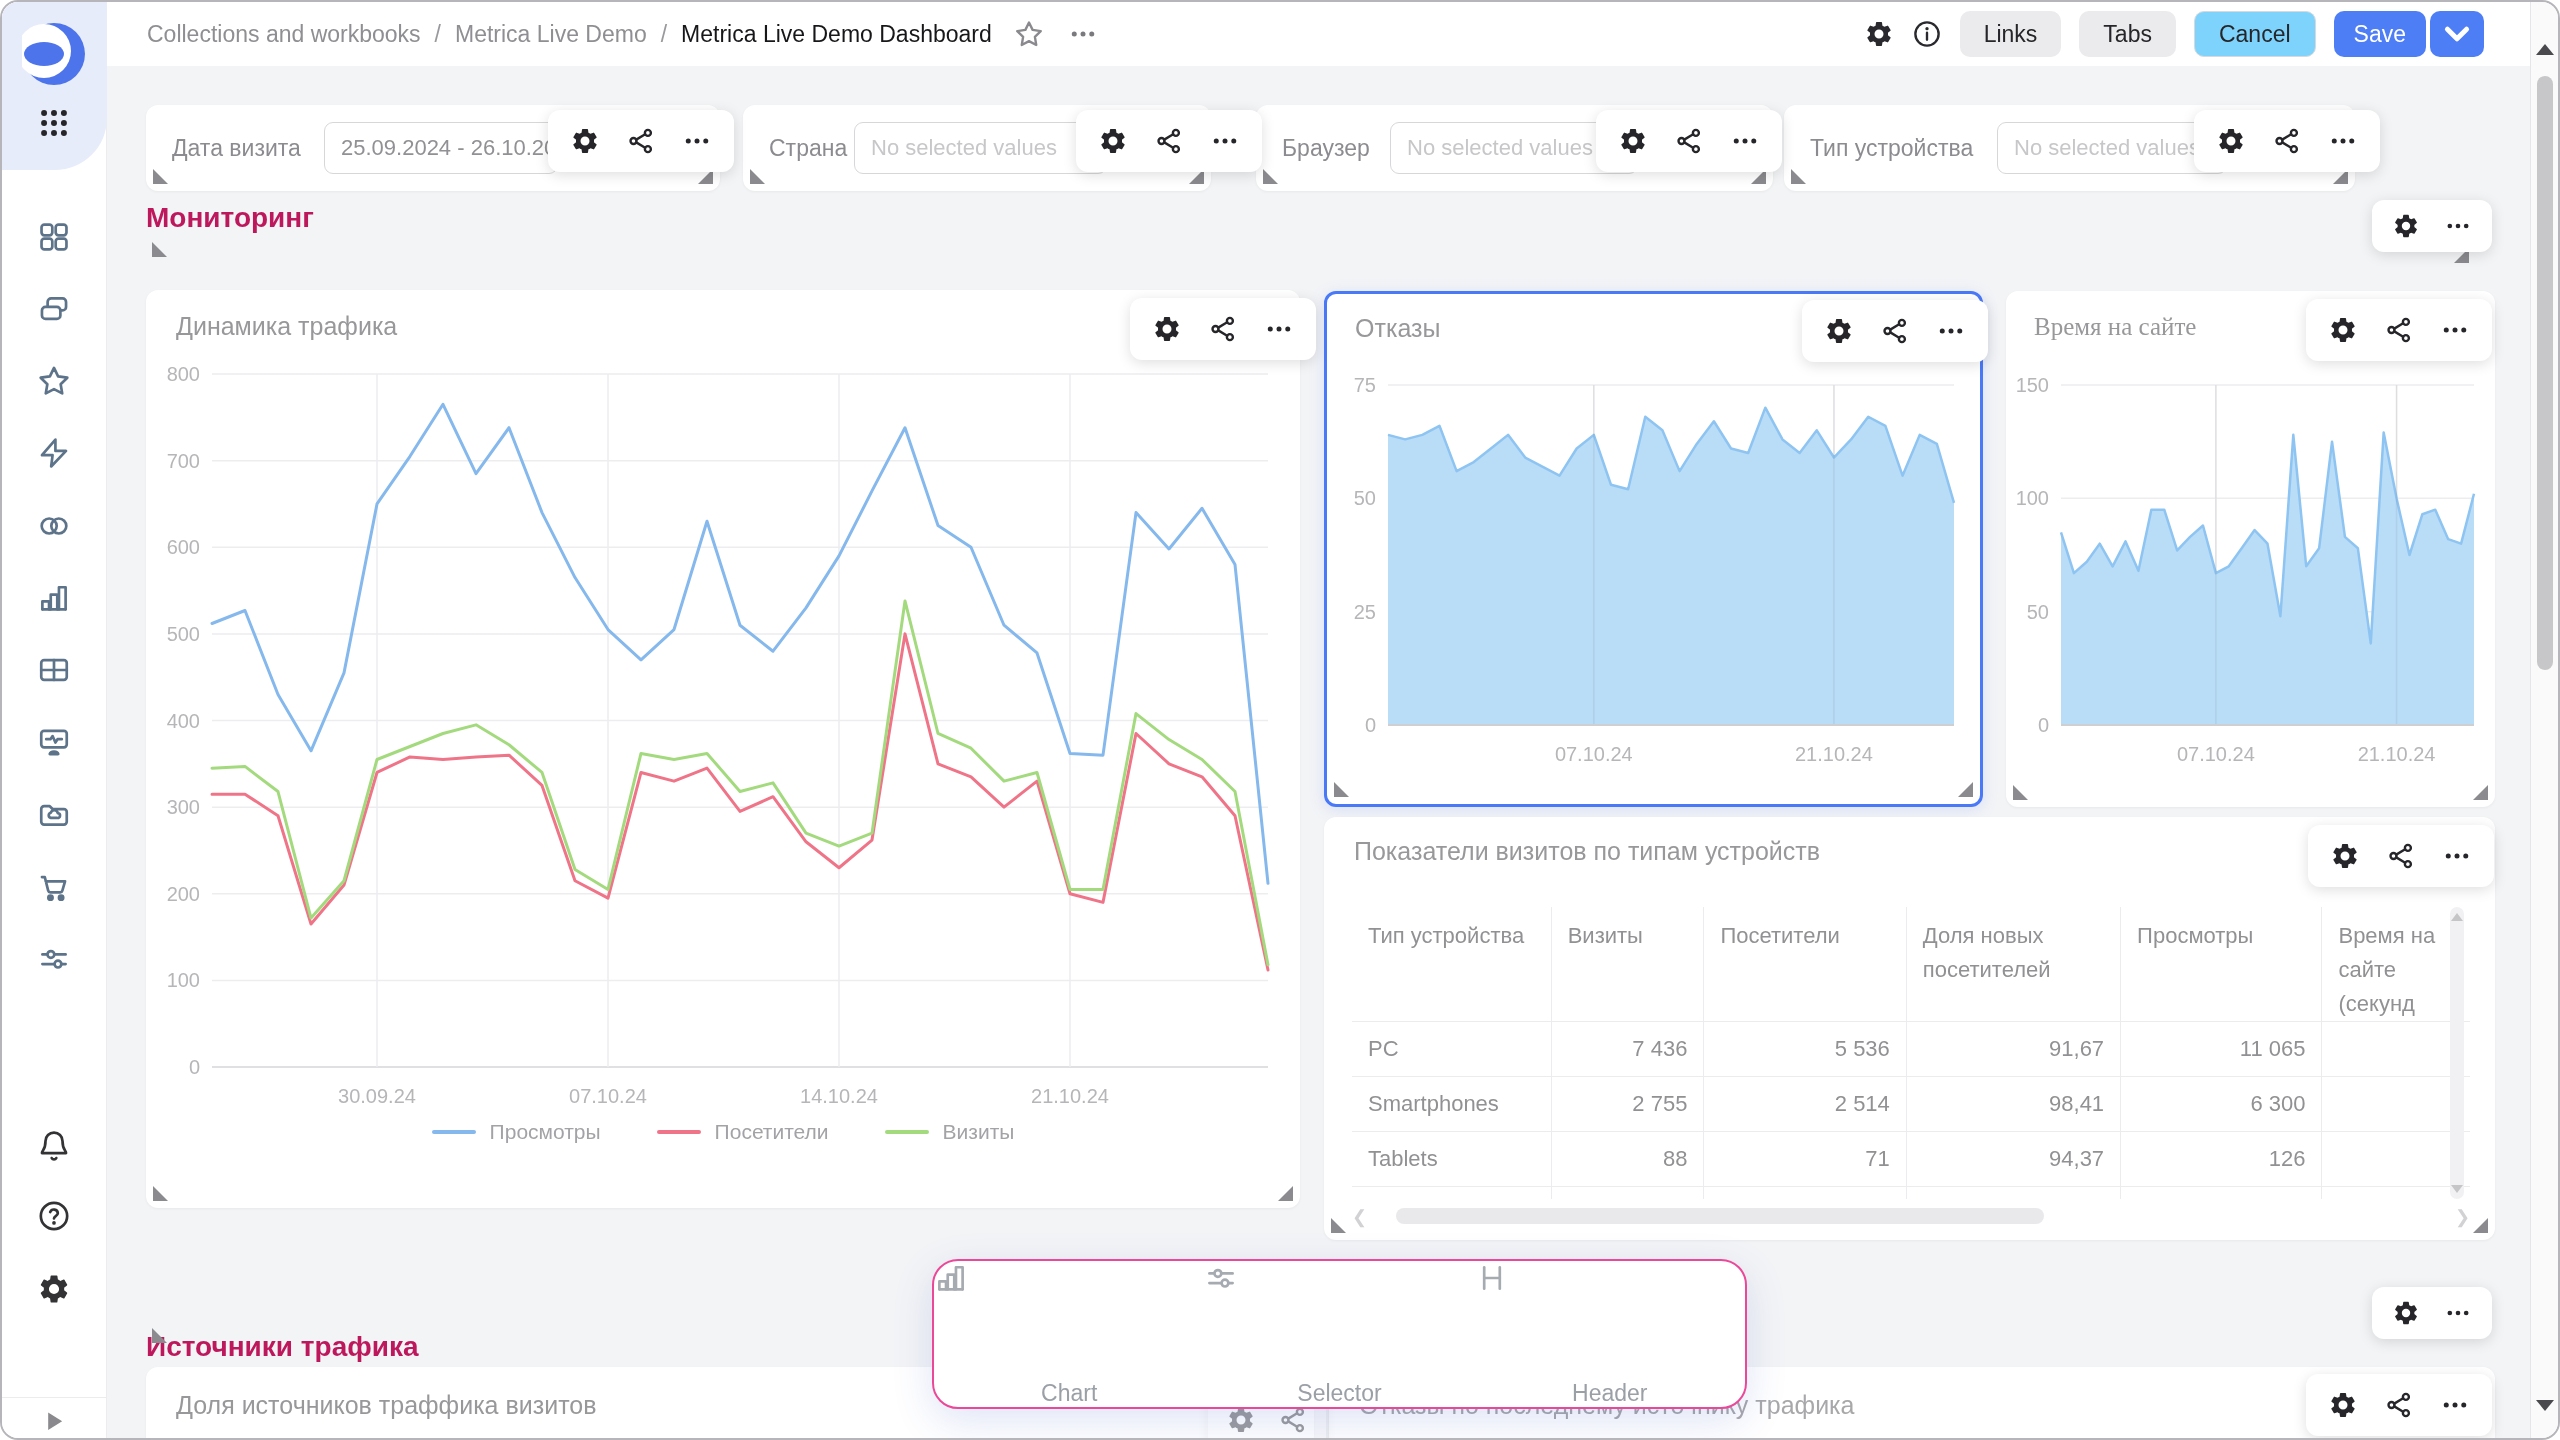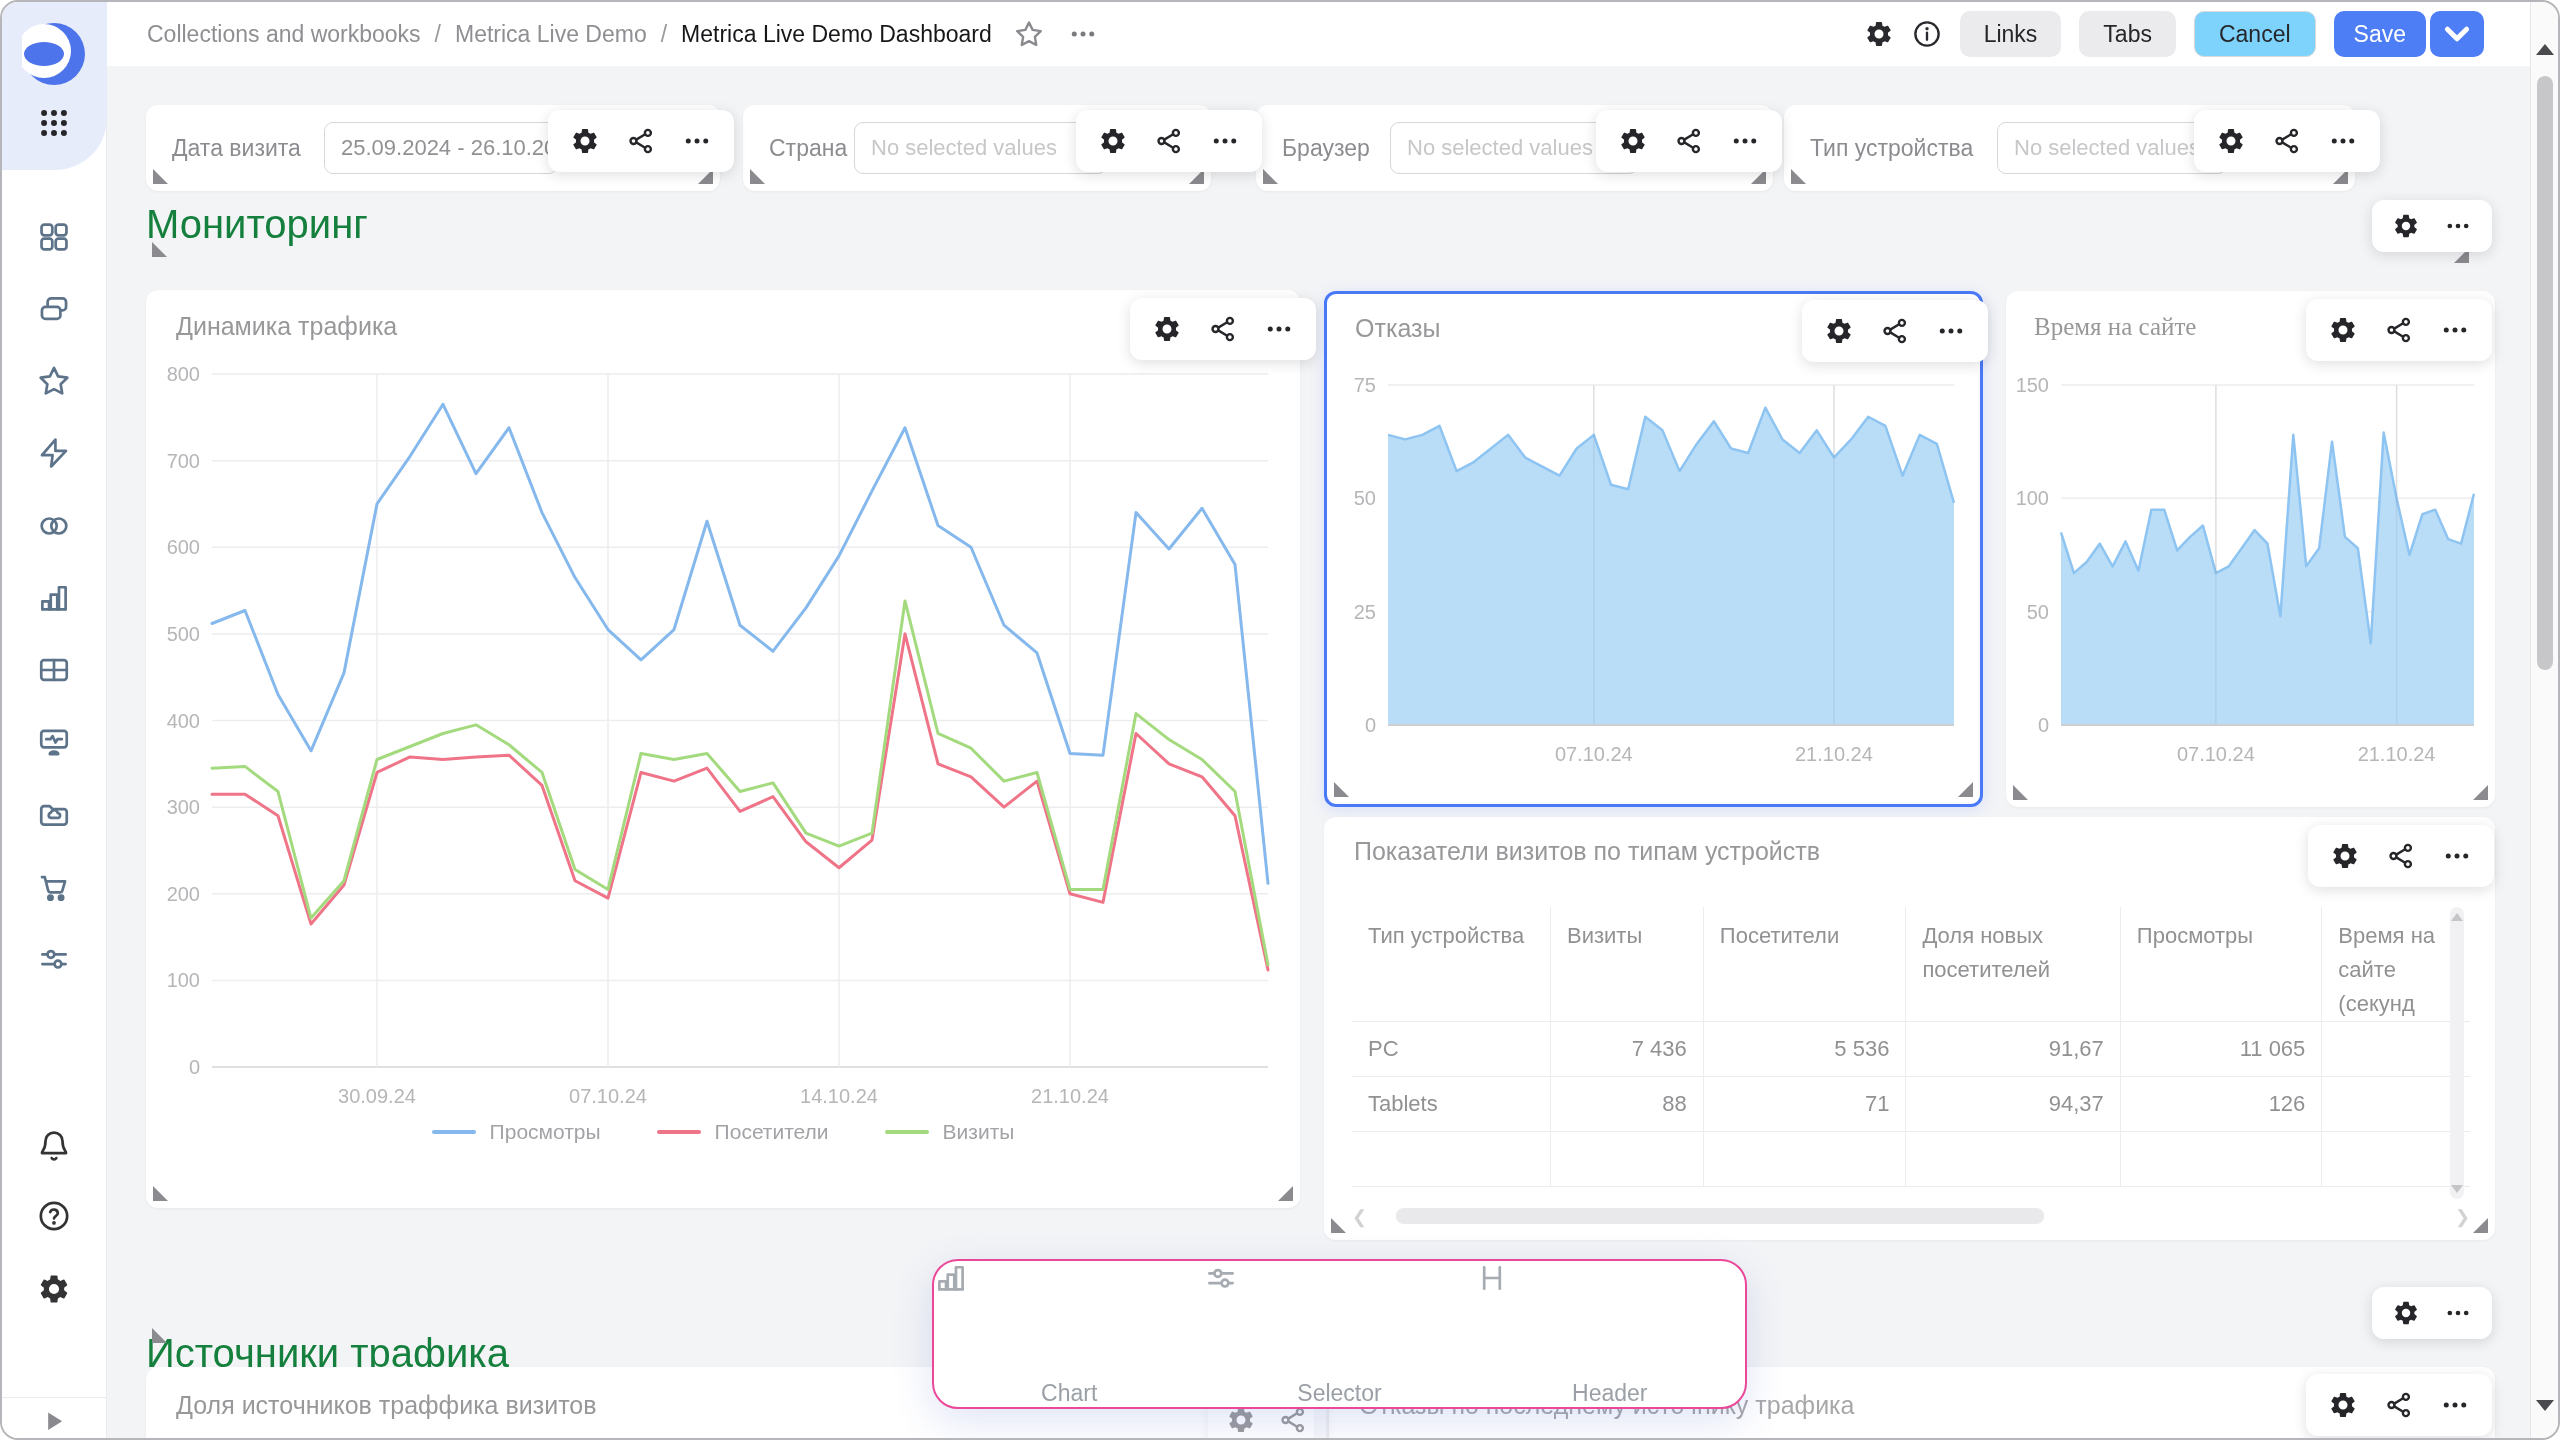--- a/index.html
+++ b/index.html
@@ -36,21 +36,21 @@
   .rs{position:absolute;width:0;height:0;}
   .rs-bl{border-left:15px solid #8b8b8f;border-top:15px solid transparent;left:7px;bottom:7px;}
   .rs-br{border-right:15px solid #8b8b8f;border-top:15px solid transparent;right:7px;bottom:7px;}
   
   .fcard{height:86px;}
   .flabel{position:absolute;left:26px;top:0;height:86px;display:flex;align-items:center;font-size:23px;color:#8c8c90;white-space:nowrap;}
   .finput{position:absolute;top:17px;height:52px;border:1px solid #d7d7da;border-radius:9px;background:#fff;display:flex;align-items:center;padding:0 16px;font-size:22px;overflow:hidden;white-space:nowrap;}
   .finput .val{color:#919195;}
   .finput .ph{color:#c7c7ca;}
   
-  .h1{position:absolute;font-size:40px;color:#15803d;font-weight:400;white-space:nowrap;}
+  .h1{position:absolute;font-size:28px;color:#be185d;font-weight:700;white-space:nowrap;}
   .sec-toolbar{position:absolute;background:#fff;border-radius:12px;box-shadow:0 3px 14px rgba(0,0,0,.13);display:flex;align-items:center;gap:24px;padding:0 20px;height:52px;z-index:20;}
   .sec-toolbar .tbi{width:28px;height:28px;color:#26262a;cursor:pointer;}
   .ctitle{position:absolute;font-size:25px;color:#98989b;white-space:nowrap;}
   
   .chart-mount{position:absolute;}
   .legend{position:absolute;display:flex;justify-content:center;align-items:center;gap:56px;}
   .legend .li{display:flex;align-items:center;gap:14px;font-size:21px;color:#a3a3a7;}
   .legend .sw{width:44px;height:4px;border-radius:2px;}
   
   .twrap{position:absolute;overflow:hidden;}
@@ -492,20 +492,28 @@
           <tbody>
             <tr>
               <td class="">PC</td>
               <td class="num">7 436</td>
               <td class="num">5 536</td>
               <td class="num">91,67</td>
               <td class="num">11 065</td>
               <td class="num"></td>
             </tr>
             <tr>
+              <td class="">Smartphones</td>
+              <td class="num">2 755</td>
+              <td class="num">2 514</td>
+              <td class="num">98,41</td>
+              <td class="num">6 300</td>
+              <td class="num"></td>
+            </tr>
+            <tr>
               <td class="">Tablets</td>
               <td class="num">88</td>
               <td class="num">71</td>
               <td class="num">94,37</td>
               <td class="num">126</td>
               <td class="num"></td>
             </tr>
             <tr>
               <td></td>
               <td></td>

